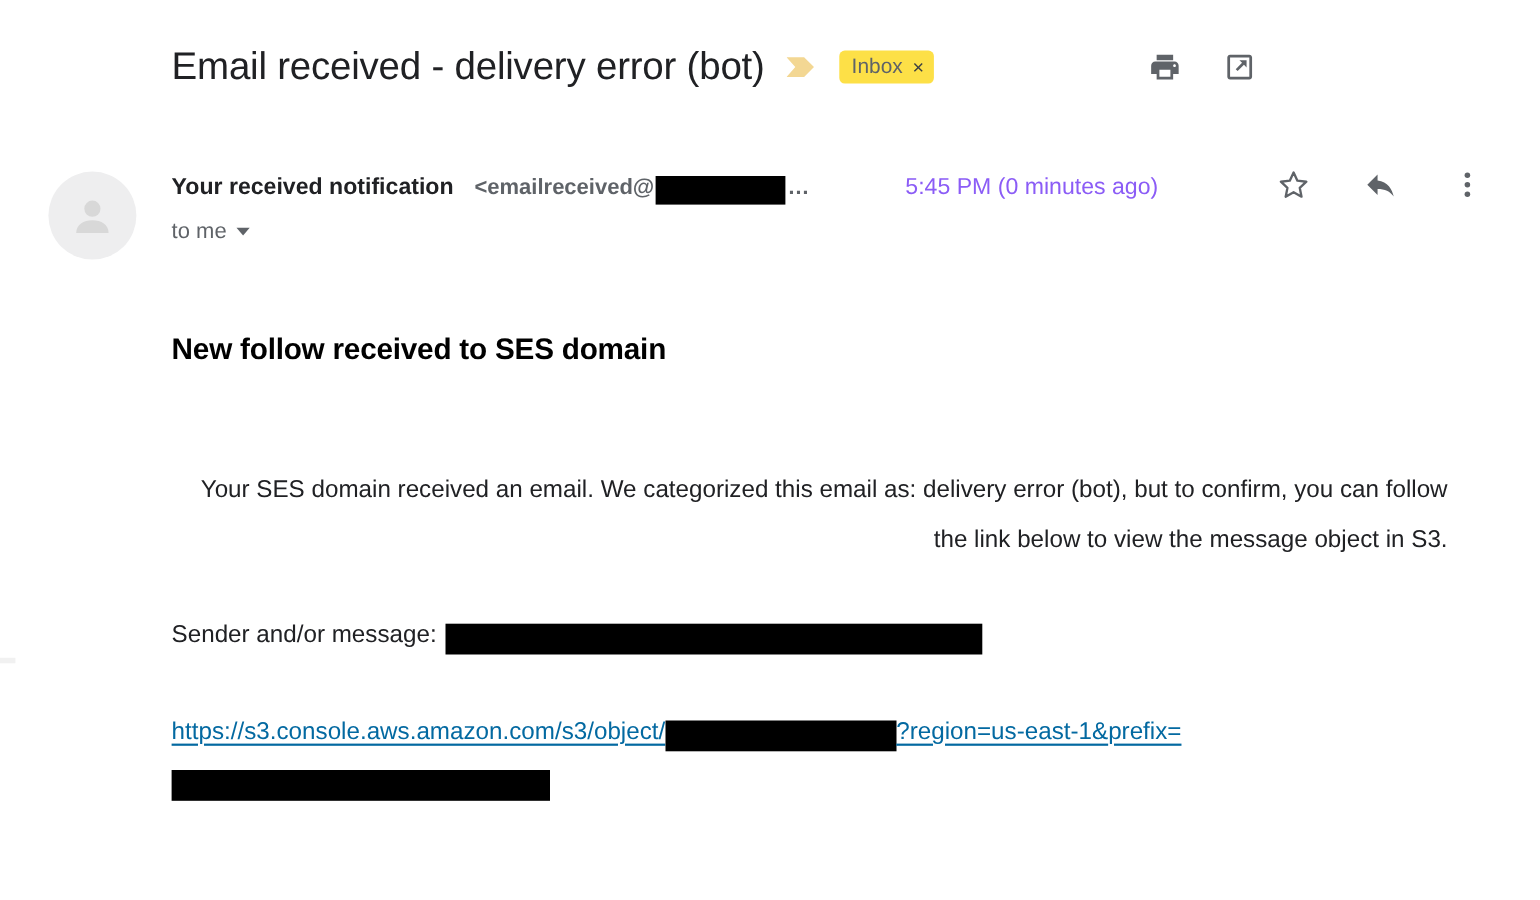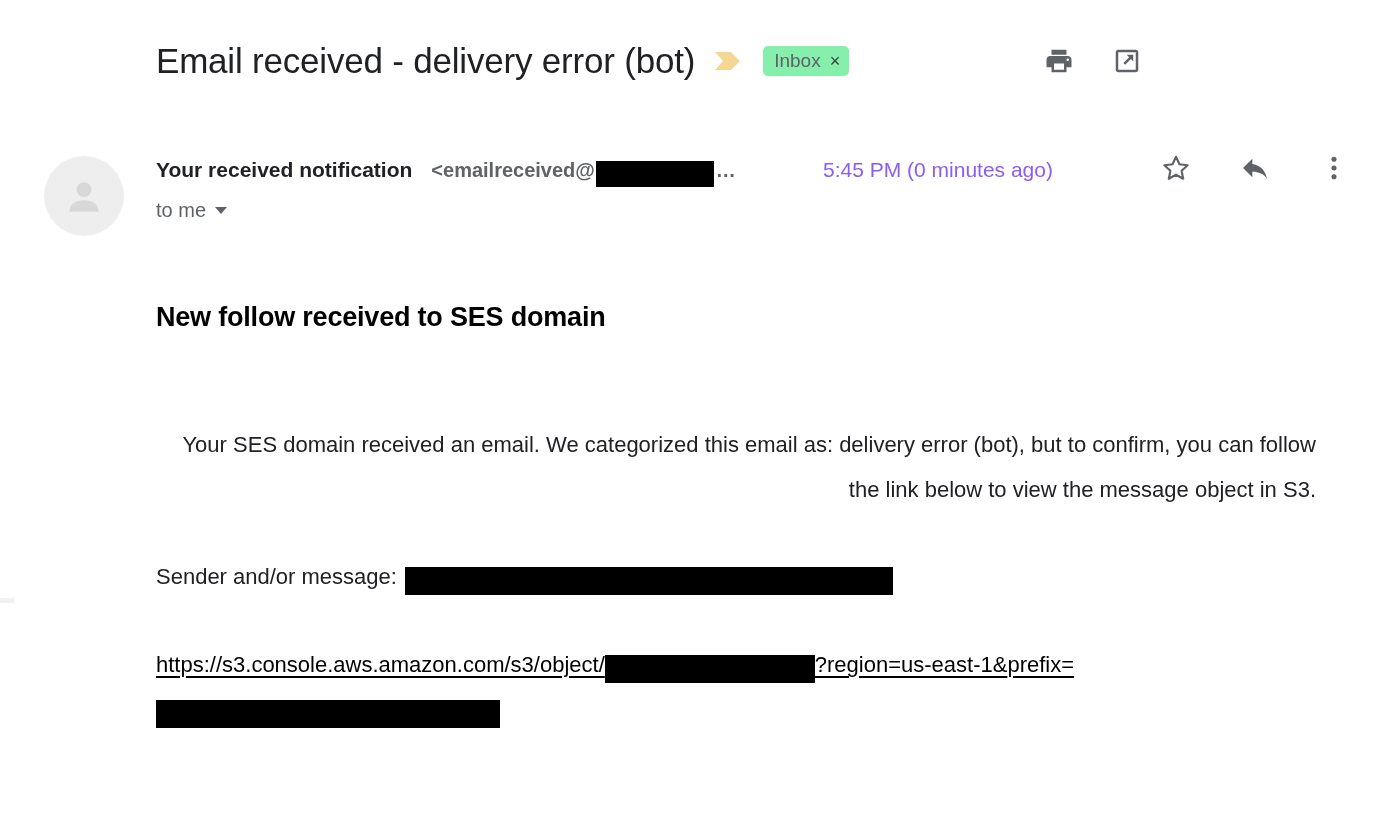--- a/index.html
+++ b/index.html
@@ -42,21 +42,21 @@
   }
   .important-marker {
     margin-left: 20px;
     width: 26px;
     height: 22px;
     display: block;
   }
   .label-chip {
     margin-left: 22px;
     height: 30px;
-    background: #86efac;
+    background: #fde047;
     border-radius: 5px;
     display: inline-flex;
     align-items: center;
     padding: 0 9px 0 11px;
     gap: 9px;
   }
   .label-chip-text {
     font-size: 19px;
     color: #5f6368;
     line-height: 20px;
@@ -220,21 +220,21 @@
     margin-bottom: -5px;
   }
 
   .link-block {
     margin-top: 43px;
     font-size: 22px;
     line-height: 45px;
     width: 1100px;
   }
   .s3-link {
-    color: #000000;
+    color: #0369a1;
     text-underline-offset: 4px;
     text-decoration-thickness: 2px;
     cursor: pointer;
     word-break: break-all;
   }
   .redact-link-1 {
     width: 210px;
     height: 28px;
     margin-bottom: -5px;
   }

